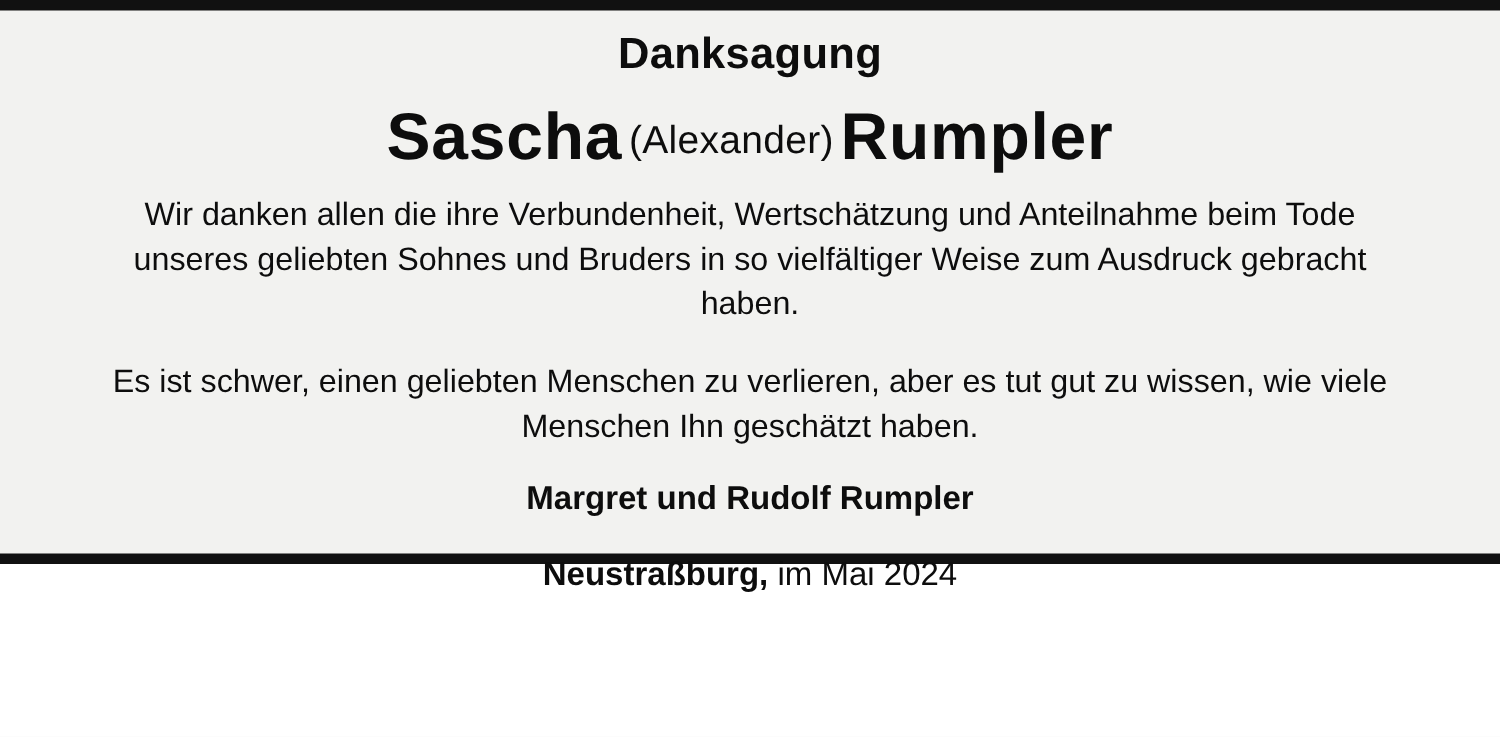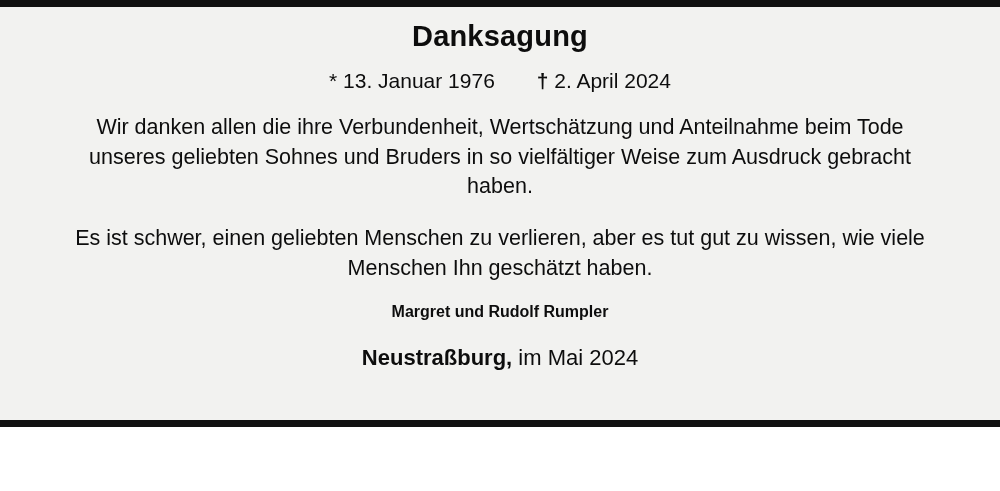--- a/index.html
+++ b/index.html
@@ -10,21 +10,21 @@
   body {
     width: 1000px;
     height: 491px;
     font-family: "Liberation Sans", sans-serif;
     color: #0d0d0d;
     overflow: hidden;
   }
   .notice {
     position: relative;
     width: 1000px;
-    height: 427px;
+    height: 376px;
     box-sizing: border-box;
     background: #f2f2f0;
     border-top: 7px solid #111111;
     border-bottom: 7px solid #111111;
     display: flex;
     flex-direction: column;
     align-items: center;
     padding-top: 14px;
   }
   .headline {
@@ -75,47 +75,47 @@
     line-height: 1.38;
     text-align: center;
     max-width: 900px;
     margin: 0 auto 18px auto;
   }
   .para.second {
     max-width: 880px;
     margin-bottom: 22px;
   }
   .signature {
-    font-size: 16px;
+    font-size: 22px;
     font-weight: bold;
     text-align: left;
     line-height: 1.38;
     margin-bottom: 22px;
   }
   .place-line {
     font-size: 22px;
     text-align: right;
   }
   .place-line .place {
     font-weight: bold;
   }
 </style>
 </head>
 <body>
 
 <div class="notice">
 
   <div class="headline">Danksagung</div>
 
+  <div class="name-line">
+    <span class="name-first">Sascha</span>
+    <span class="name-middle">(Alexander)</span>
+    <span class="name-last">Rumpler</span>
+  </div>
 
-  <div class="dates">
-    <span class="birth">* 13. Januar 1976</span>
-    <span class="dagger">†</span>
-    <span class="death">2. April 2024</span>
-  </div>
 
   <div class="para second">Wir danken allen die ihre Verbundenheit, Wertschätzung und Anteilnahme beim Tode unseres geliebten Sohnes und Bruders in so vielfältiger Weise zum Ausdruck gebracht haben.</div>
 
   <div class="para first">Es ist schwer, einen geliebten Menschen zu verlieren, aber es tut gut zu wissen, wie viele Menschen Ihn geschätzt haben.</div>
 
   <div class="signature">
     <div>Margret und Rudolf Rumpler</div>
   </div>
 
   <div class="place-line">

